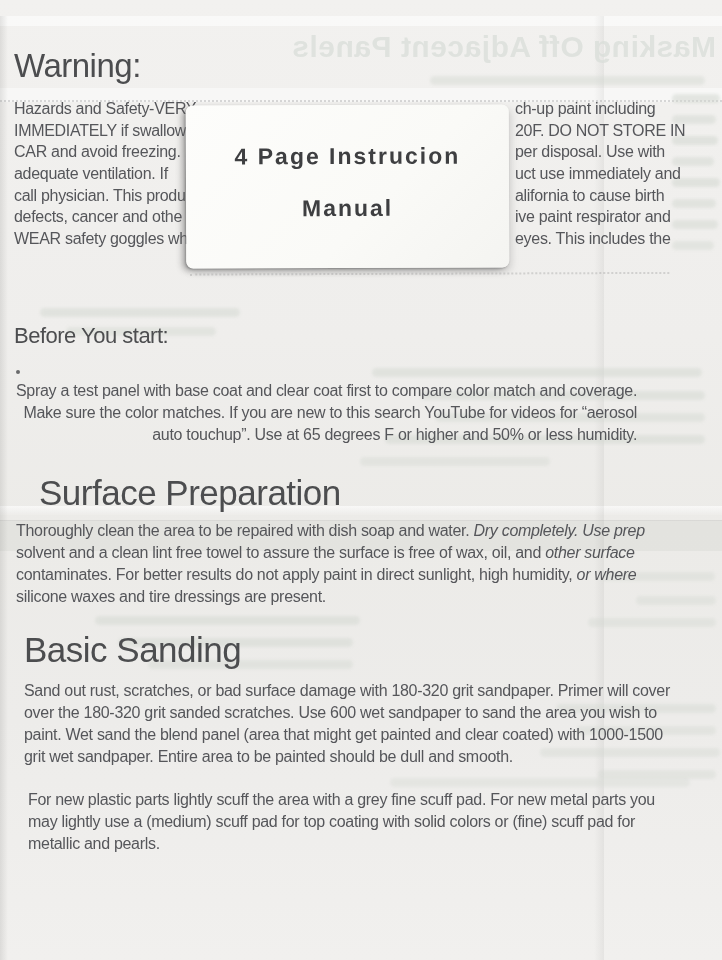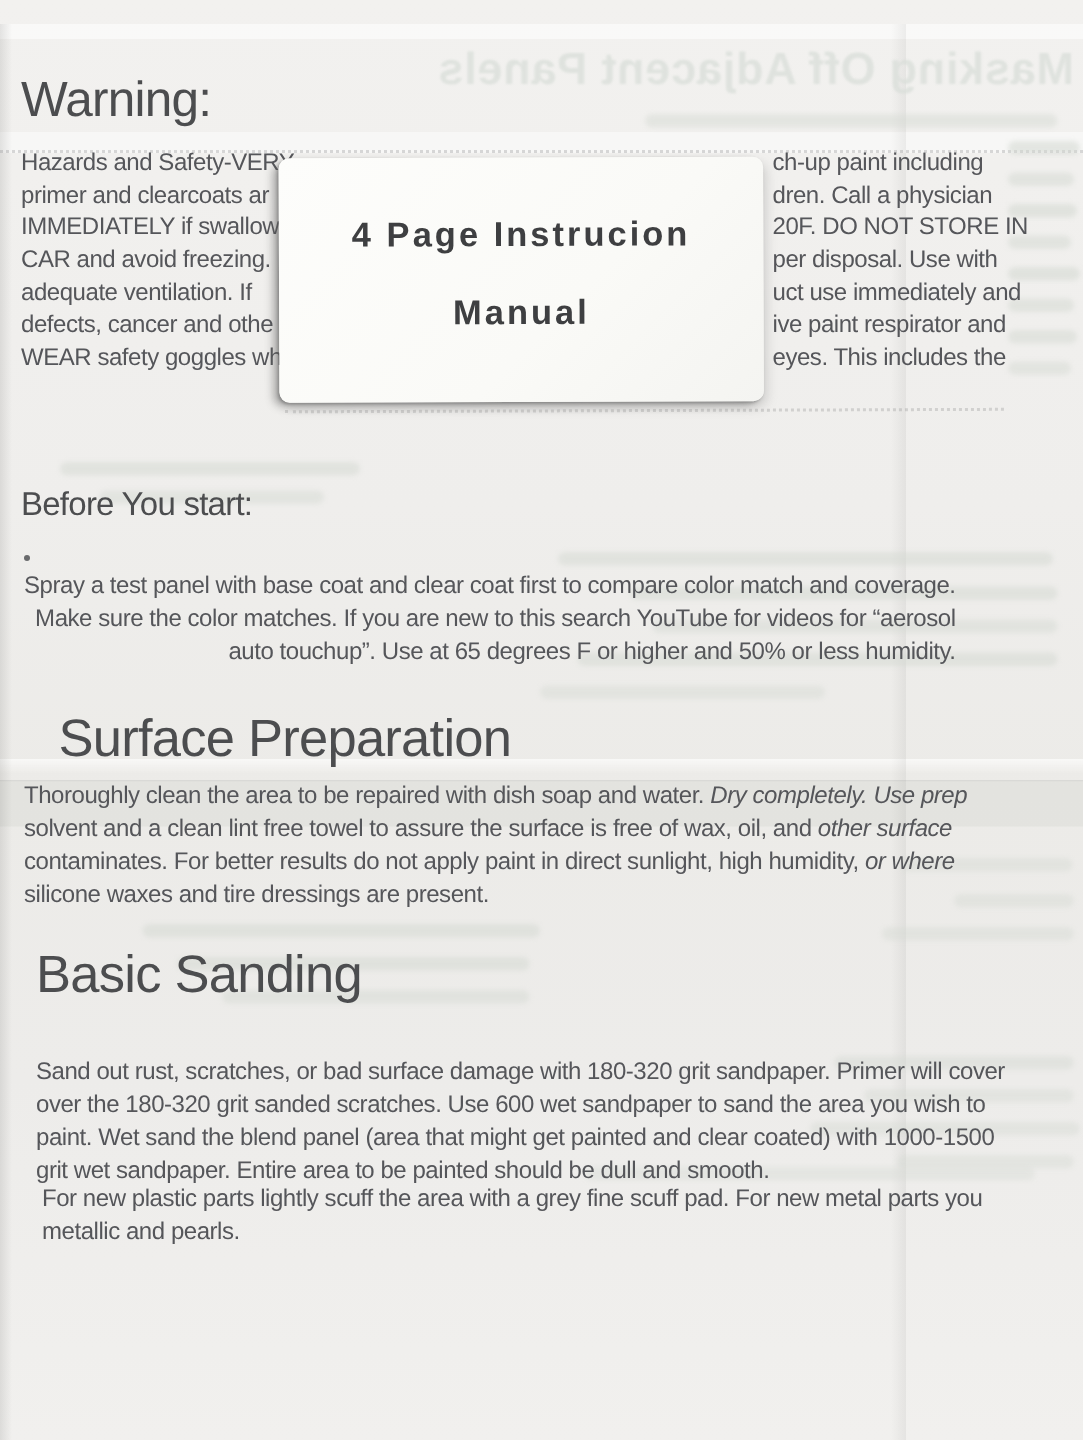--- a/index.html
+++ b/index.html
@@ -50,21 +50,21 @@
   #warning-lines{position:absolute;left:0;top:84px;width:722px;}
   .wline{position:relative;height:21.7px;}
   .wl{position:absolute;left:14px;white-space:nowrap;}
   .wr{position:absolute;left:515px;white-space:nowrap;}
 
   .para{position:absolute;}
   .pline{height:22px;white-space:nowrap;}
   .it{font-style:italic;}
   #before-p{left:16px;top:366px;text-align:right;}
   #surface-p{left:16px;top:506px;}
-  #sanding-p1{left:24px;top:666px;margin-top:24px;}
+  #sanding-p1{left:24px;top:666px;}
   #sanding-p2{left:28px;top:775px;}
 
   .stray-dot{position:absolute;left:16px;top:354px;width:4px;height:4px;border-radius:50%;background:#696a6c;}
 
   
   .sticker{
     position:absolute;left:186px;top:89px;width:323px;height:163px;
     background:linear-gradient(135deg,#fdfdfb 0%,#fafaf7 60%,#f4f4f1 100%);
     border-radius:7px;z-index:6;transform:rotate(-.2deg);
     box-shadow:-5px 3px 6px -1px rgba(90,90,90,.45),
@@ -126,34 +126,34 @@
 
   <div class="content">
 
     <h1 id="warning-h">Warning:</h1>
     <div id="warning-lines" class="body-txt">
         <div class="wline">
           <span class="wl">Hazards and Safety-VERY</span>
           <span class="wr">ch-up paint including</span>
         </div>
         <div class="wline">
-          <span class="wl">primer and clearcoats ar</span>
-          <span class="wr">dren. Call a physician</span>
-        </div>
-        <div class="wline">
           <span class="wl">IMMEDIATELY if swallow</span>
           <span class="wr">20F. DO NOT STORE IN</span>
         </div>
         <div class="wline">
           <span class="wl">CAR and avoid freezing.</span>
           <span class="wr">per disposal. Use with</span>
         </div>
         <div class="wline">
           <span class="wl">adequate ventilation. If</span>
           <span class="wr">uct use immediately and</span>
+        </div>
+        <div class="wline">
+          <span class="wl">call physician. This produ</span>
+          <span class="wr">alifornia to cause birth</span>
         </div>
         <div class="wline">
           <span class="wl">defects, cancer and othe</span>
           <span class="wr">ive paint respirator and</span>
         </div>
         <div class="wline">
           <span class="wl">WEAR safety goggles wh</span>
           <span class="wr">eyes. This includes the</span>
         </div>
       </div>
@@ -176,20 +176,21 @@
 
     <h1 id="sanding-h">Basic Sanding</h1>
     <div id="sanding-p1" class="para body-txt">
         <div class="pline"><span>Sand out rust, scratches, or bad surface damage with 180-320 grit sandpaper. Primer will cover</span></div>
         <div class="pline"><span>over the 180-320 grit sanded scratches. Use 600 wet sandpaper to sand the area you wish to</span></div>
         <div class="pline"><span>paint. Wet sand the blend panel (area that might get painted and clear coated) with 1000-1500</span></div>
         <div class="pline"><span>grit wet sandpaper. Entire area to be painted should be dull and smooth.</span></div>
       </div>
     <div id="sanding-p2" class="para body-txt">
         <div class="pline"><span>For new plastic parts lightly scuff the area with a grey fine scuff pad. For new metal parts you</span></div>
+        <div class="pline"><span>may lightly use a (medium) scuff pad for top coating with solid colors or (fine) scuff pad for</span></div>
         <div class="pline"><span>metallic and pearls.</span></div>
       </div>
 
   </div>
 
   <div class="sticker">
     <div class="sticker-line st1">4 Page Instrucion</div>
     <div class="sticker-line st2">Manual</div>
   </div>
 

